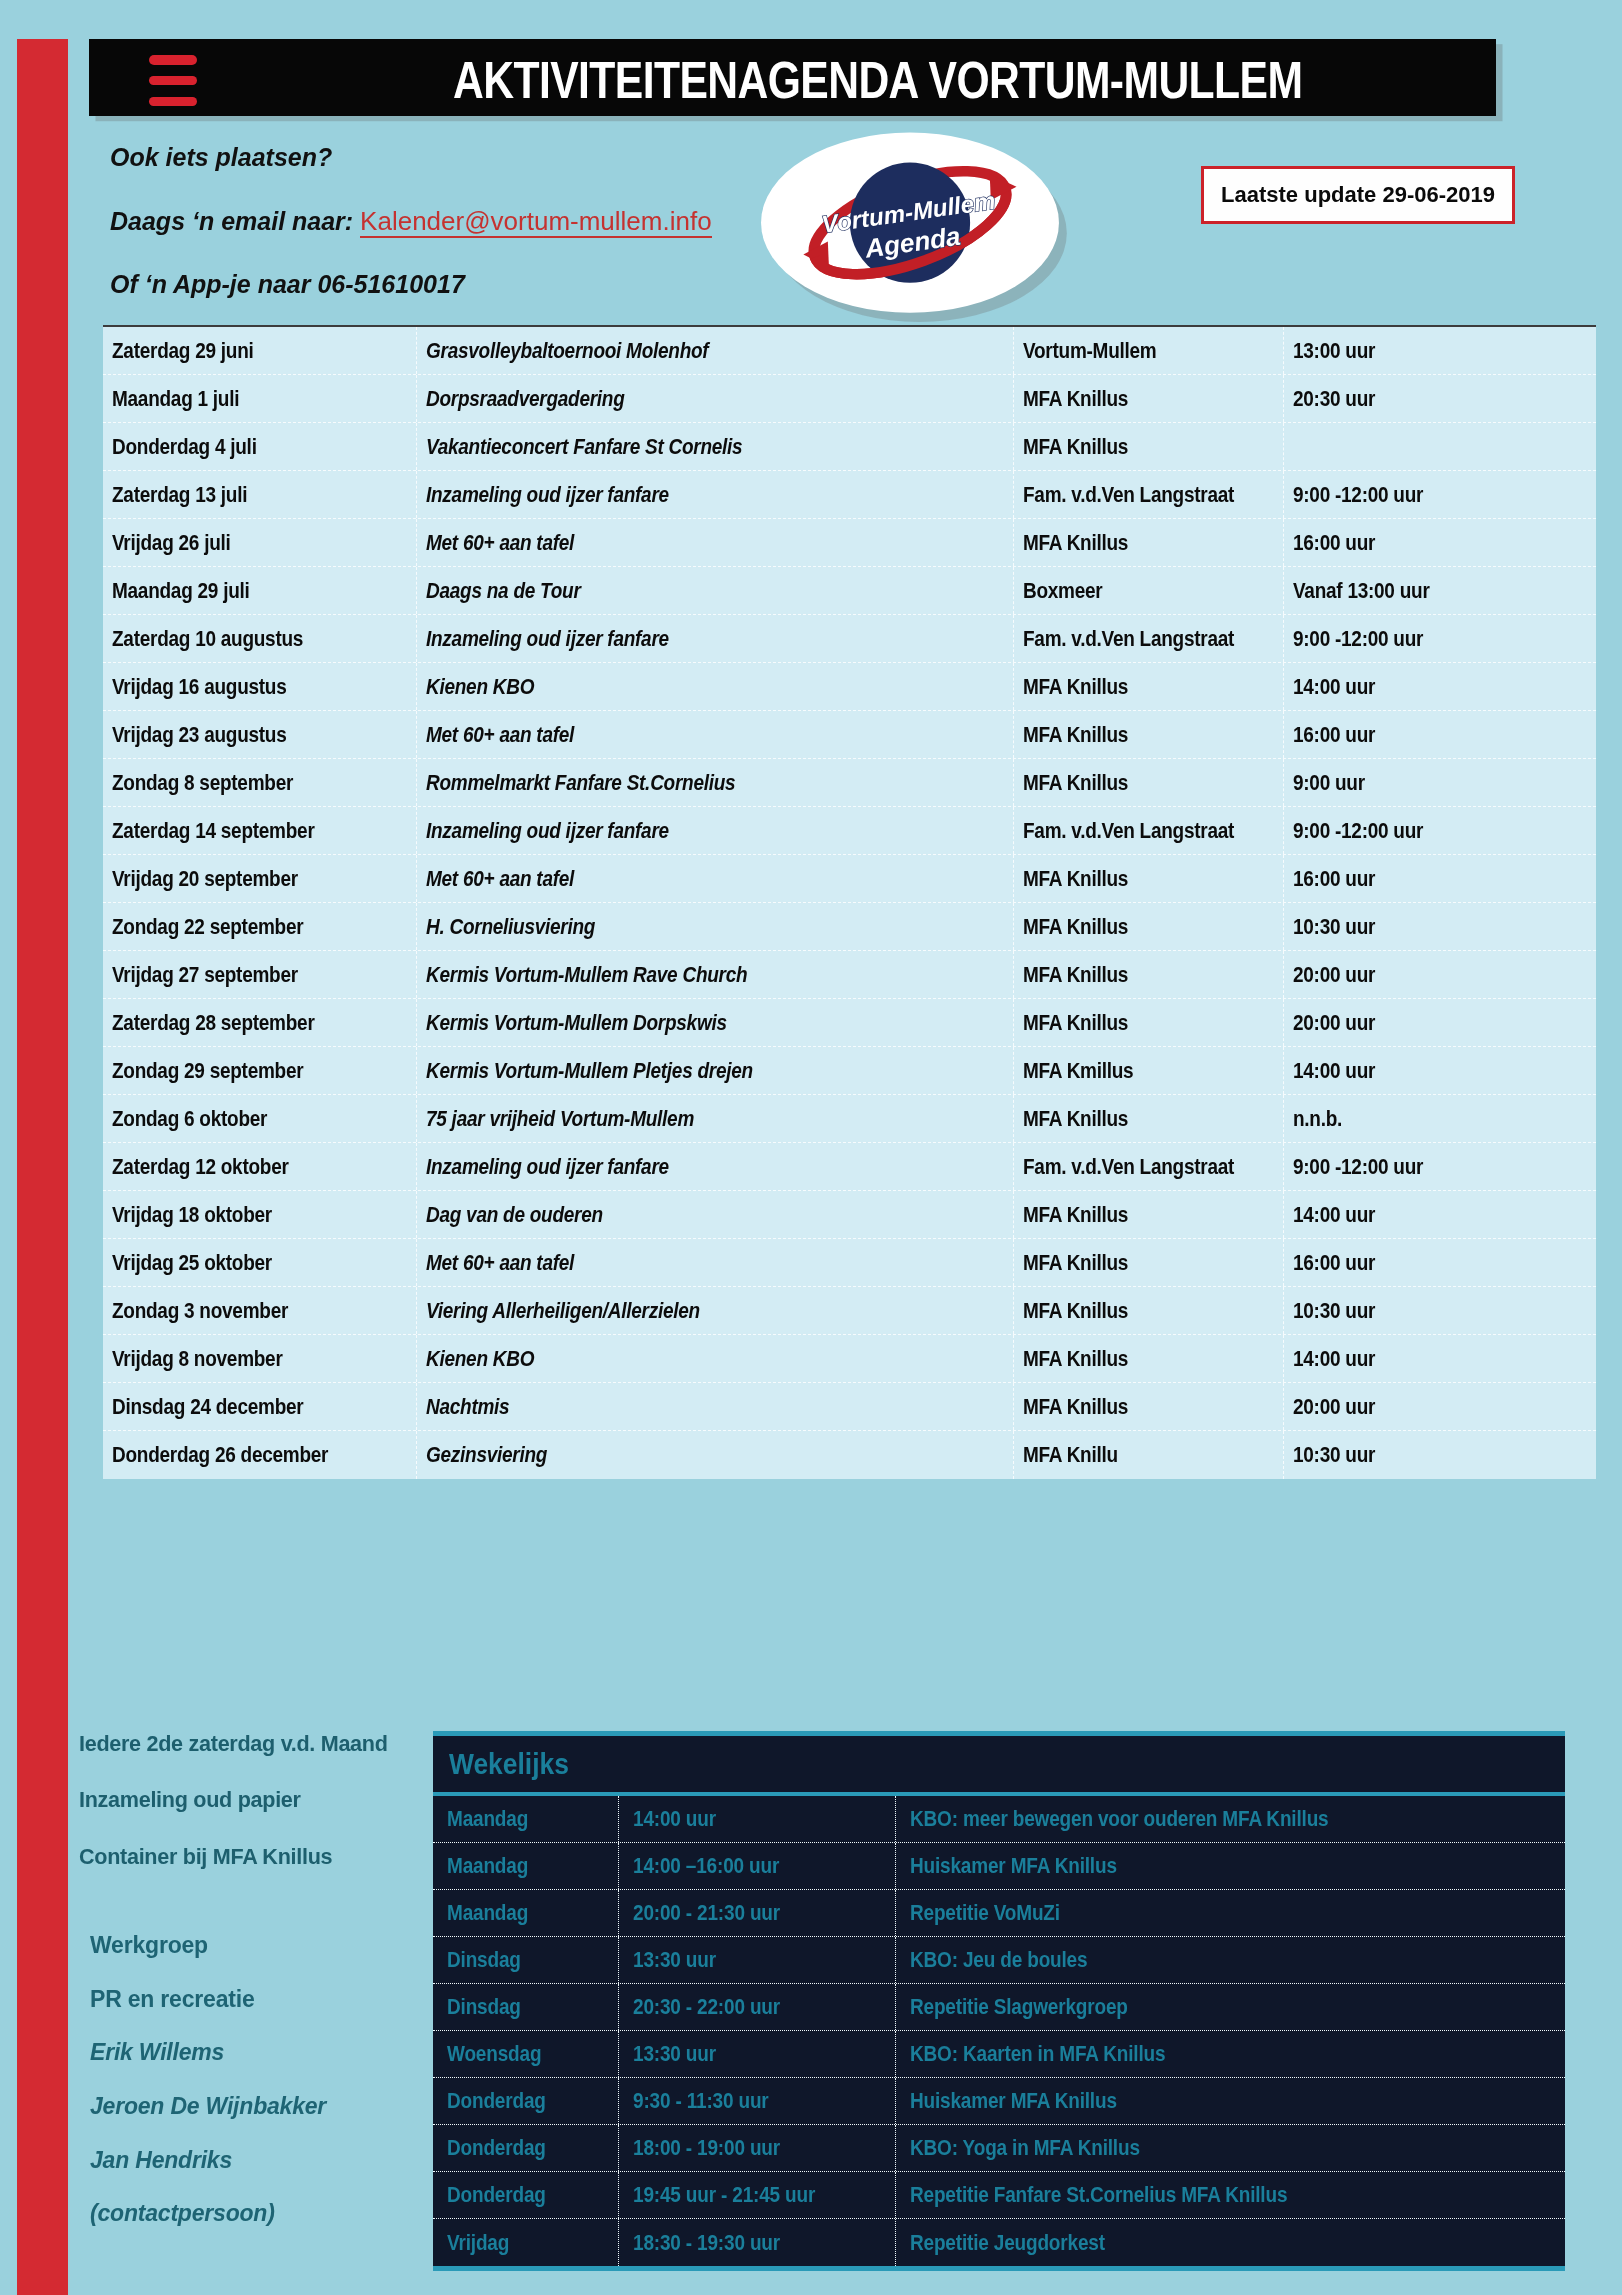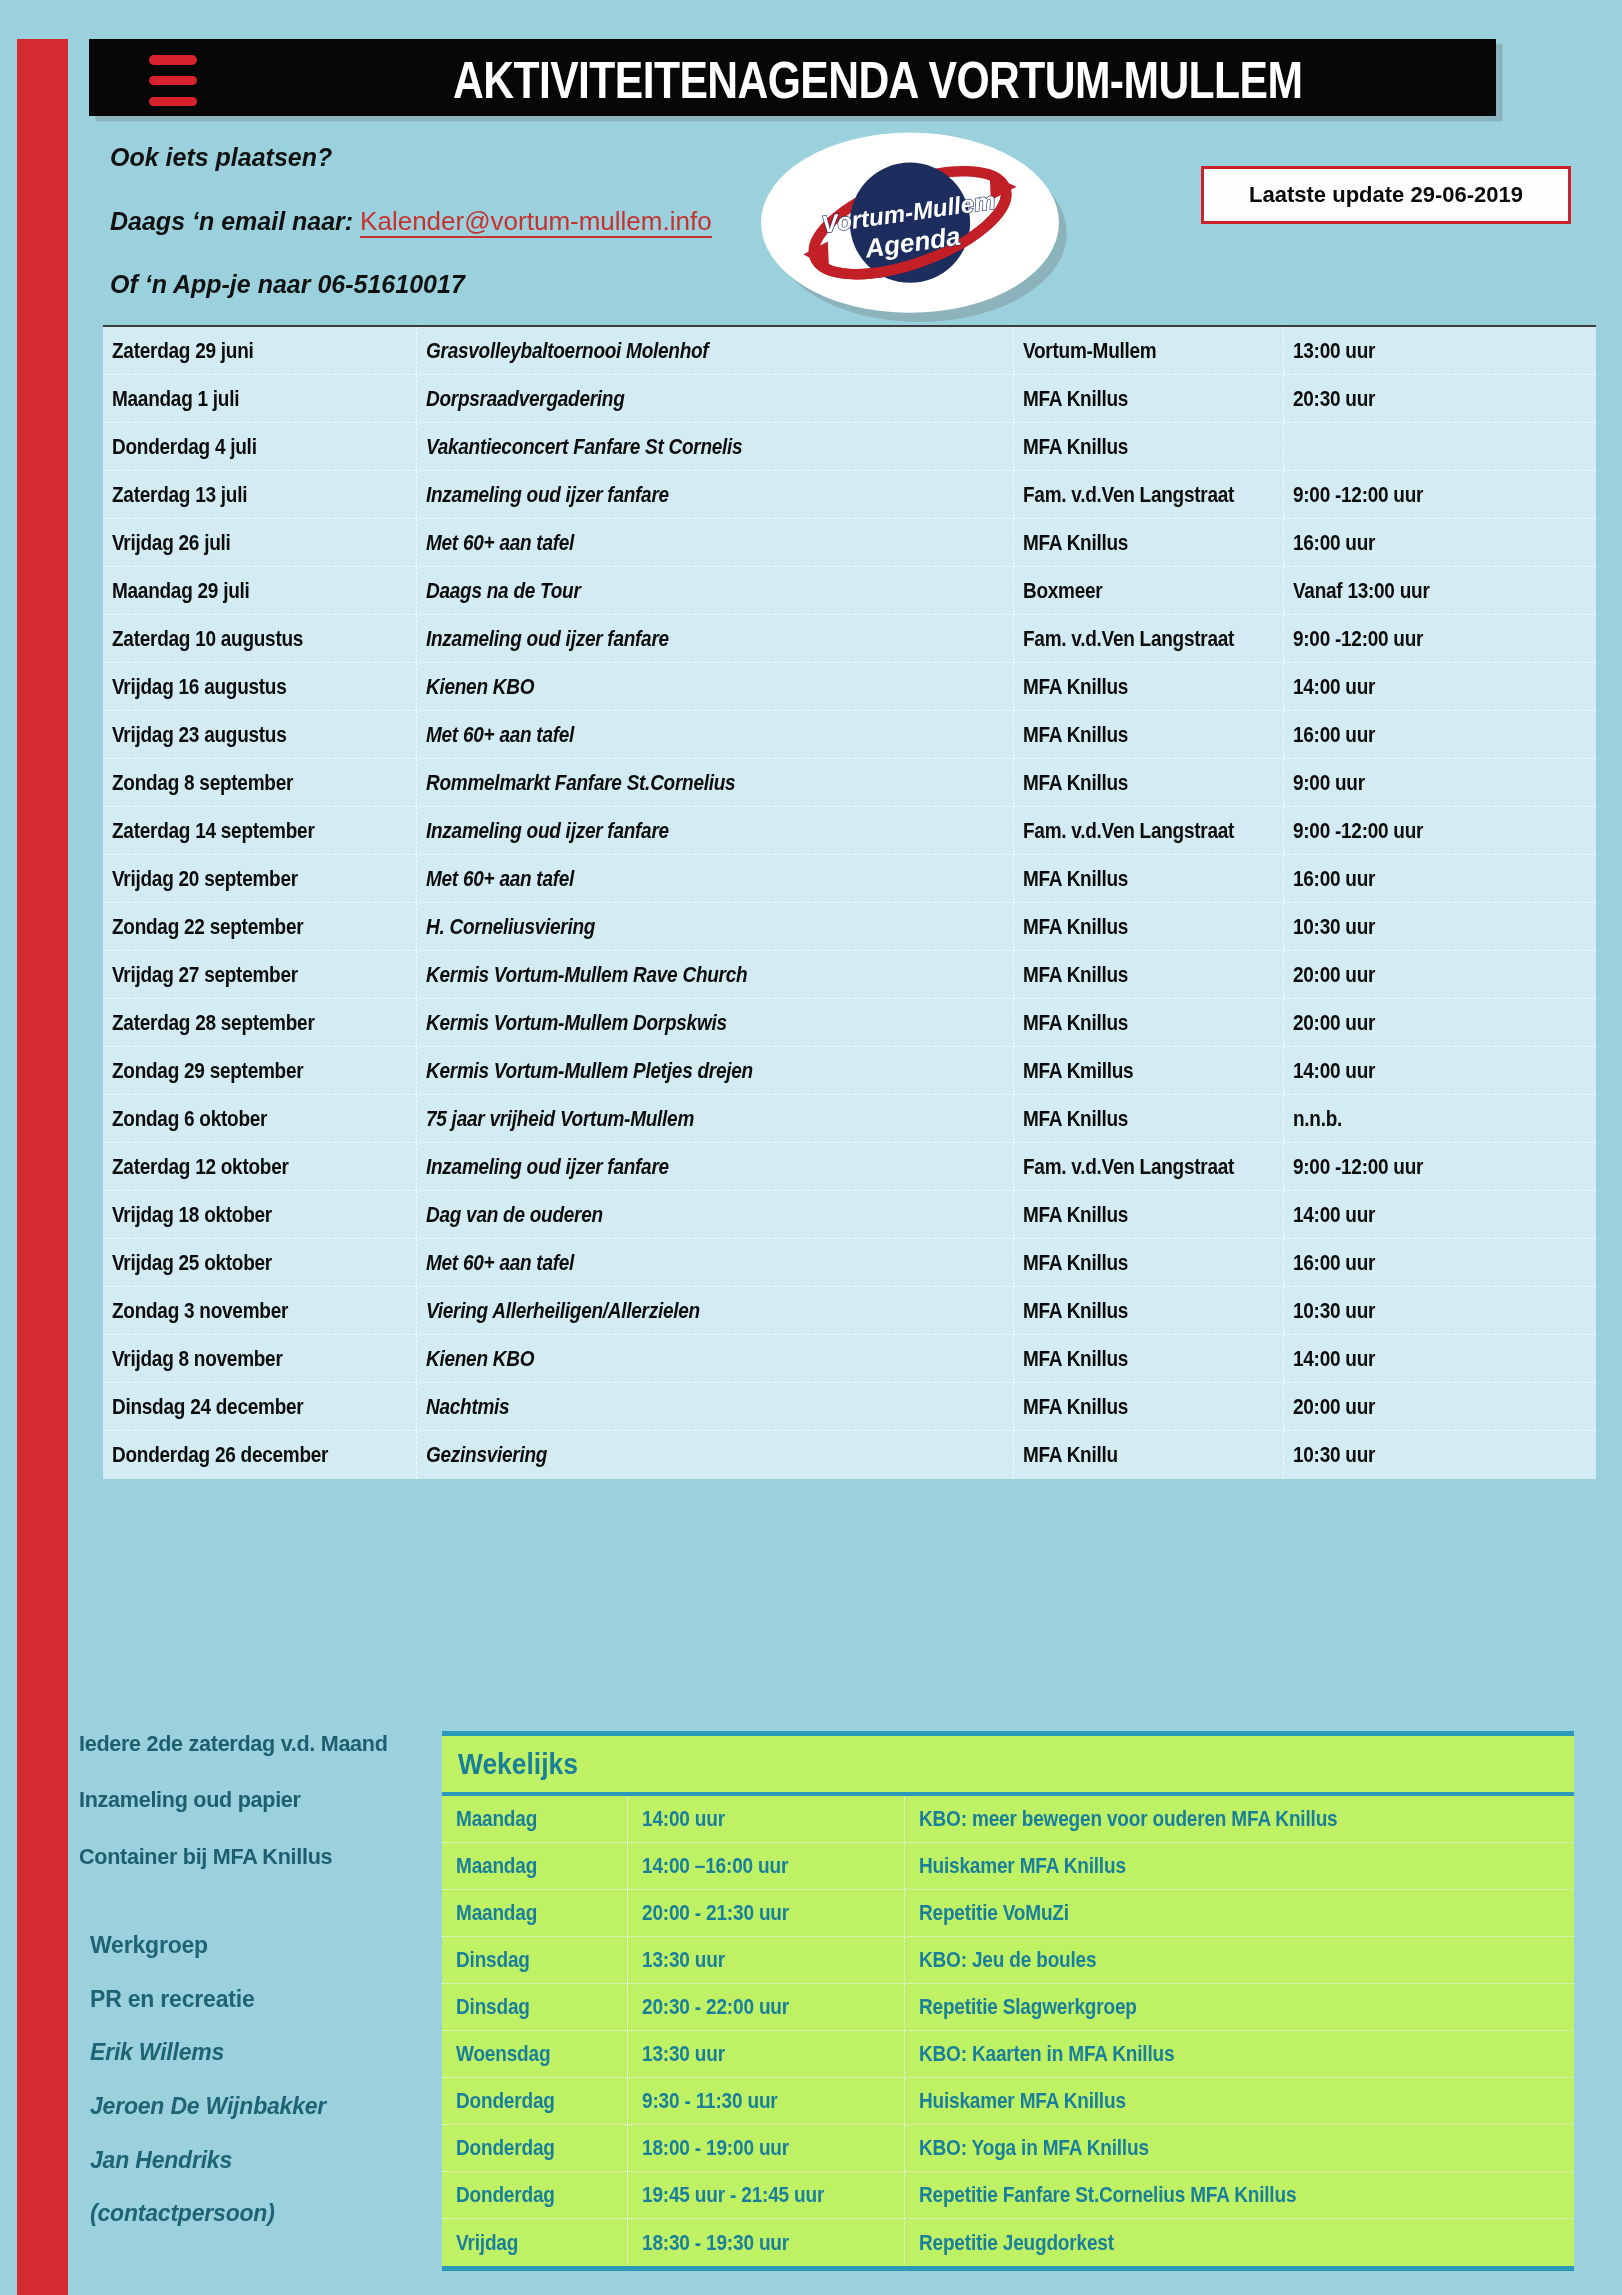--- a/index.html
+++ b/index.html
@@ -34,21 +34,21 @@
   .contact .l1{top:0;}
   .contact .l2{top:63px;}
   .contact .l3{top:127px;}
   .email-link{color:#c53230; text-decoration:none; border-bottom:2px solid #c53230; font-style:normal; font-weight:400; font-size:26px;}
 
   
   .logo{position:absolute; left:753px; top:126px; width:314px; height:196px;}
 
   
   .update-box{
-    position:absolute; left:1201px; top:166px; width:370px; height:58px;
+    position:absolute; left:1201px; top:166px; width:314px; height:58px;
     background:#fefefe; border:3.3px solid #cc2229; box-sizing:border-box;
     display:flex; align-items:center; justify-content:center;
     font-size:22px; font-weight:700; color:#0a0a0a;
   }
 
   
   .agenda{
     position:absolute; left:103px; top:325px; width:1493px;
     border-top:2px solid #3c3c3c; background:#d3ecf4;
   }
@@ -70,21 +70,21 @@
   .workgroup{position:absolute; left:90px; top:1932px; color:#1e6474;
     font-size:23px; font-weight:700; letter-spacing:-0.2px;}
   .workgroup .line{position:absolute; left:0; white-space:nowrap;}
   .workgroup .w0{top:0;} .workgroup .w1{top:54px;} .workgroup .w2{top:107px; font-style:italic;}
   .workgroup .w3{top:161px; font-style:italic;} .workgroup .w4{top:215px; font-style:italic;}
   .workgroup .w5{top:268px; font-style:italic;text-align:right;}
 
   
   .weekly{
     position:absolute; left:433px; top:1731px; width:1132px;
-    background:#bef264; border-top:5.2px solid #2a9ab8; border-bottom:5.2px solid #2a9ab8;margin-left:9px;
+    background:#0f172a; border-top:5.2px solid #2a9ab8; border-bottom:5.2px solid #2a9ab8;
   }
   .weekly-header{height:60px; box-sizing:border-box; border-bottom:4.6px solid #2a9ab8;
     display:flex; align-items:center; padding-left:15.7px;
     color:#1a7f9b; font-size:30px; font-weight:700;}
   .wrow{display:flex; height:47px; box-sizing:border-box; border-bottom:0.7px dotted #f2fafc; align-items:flex-end;
     color:#1a7f9b; font-size:21.6px; font-weight:700; letter-spacing:-0.2px;}
   .wrow:last-child{border-bottom:none;}
   .wcell{height:100%; display:flex; align-items:center; box-sizing:border-box; padding-left:14.4px; overflow:hidden;}
   .wcell.c-day{width:185px;}
   .wcell.c-time{width:277px; border-left:0.7px dotted #eef8fb;}

